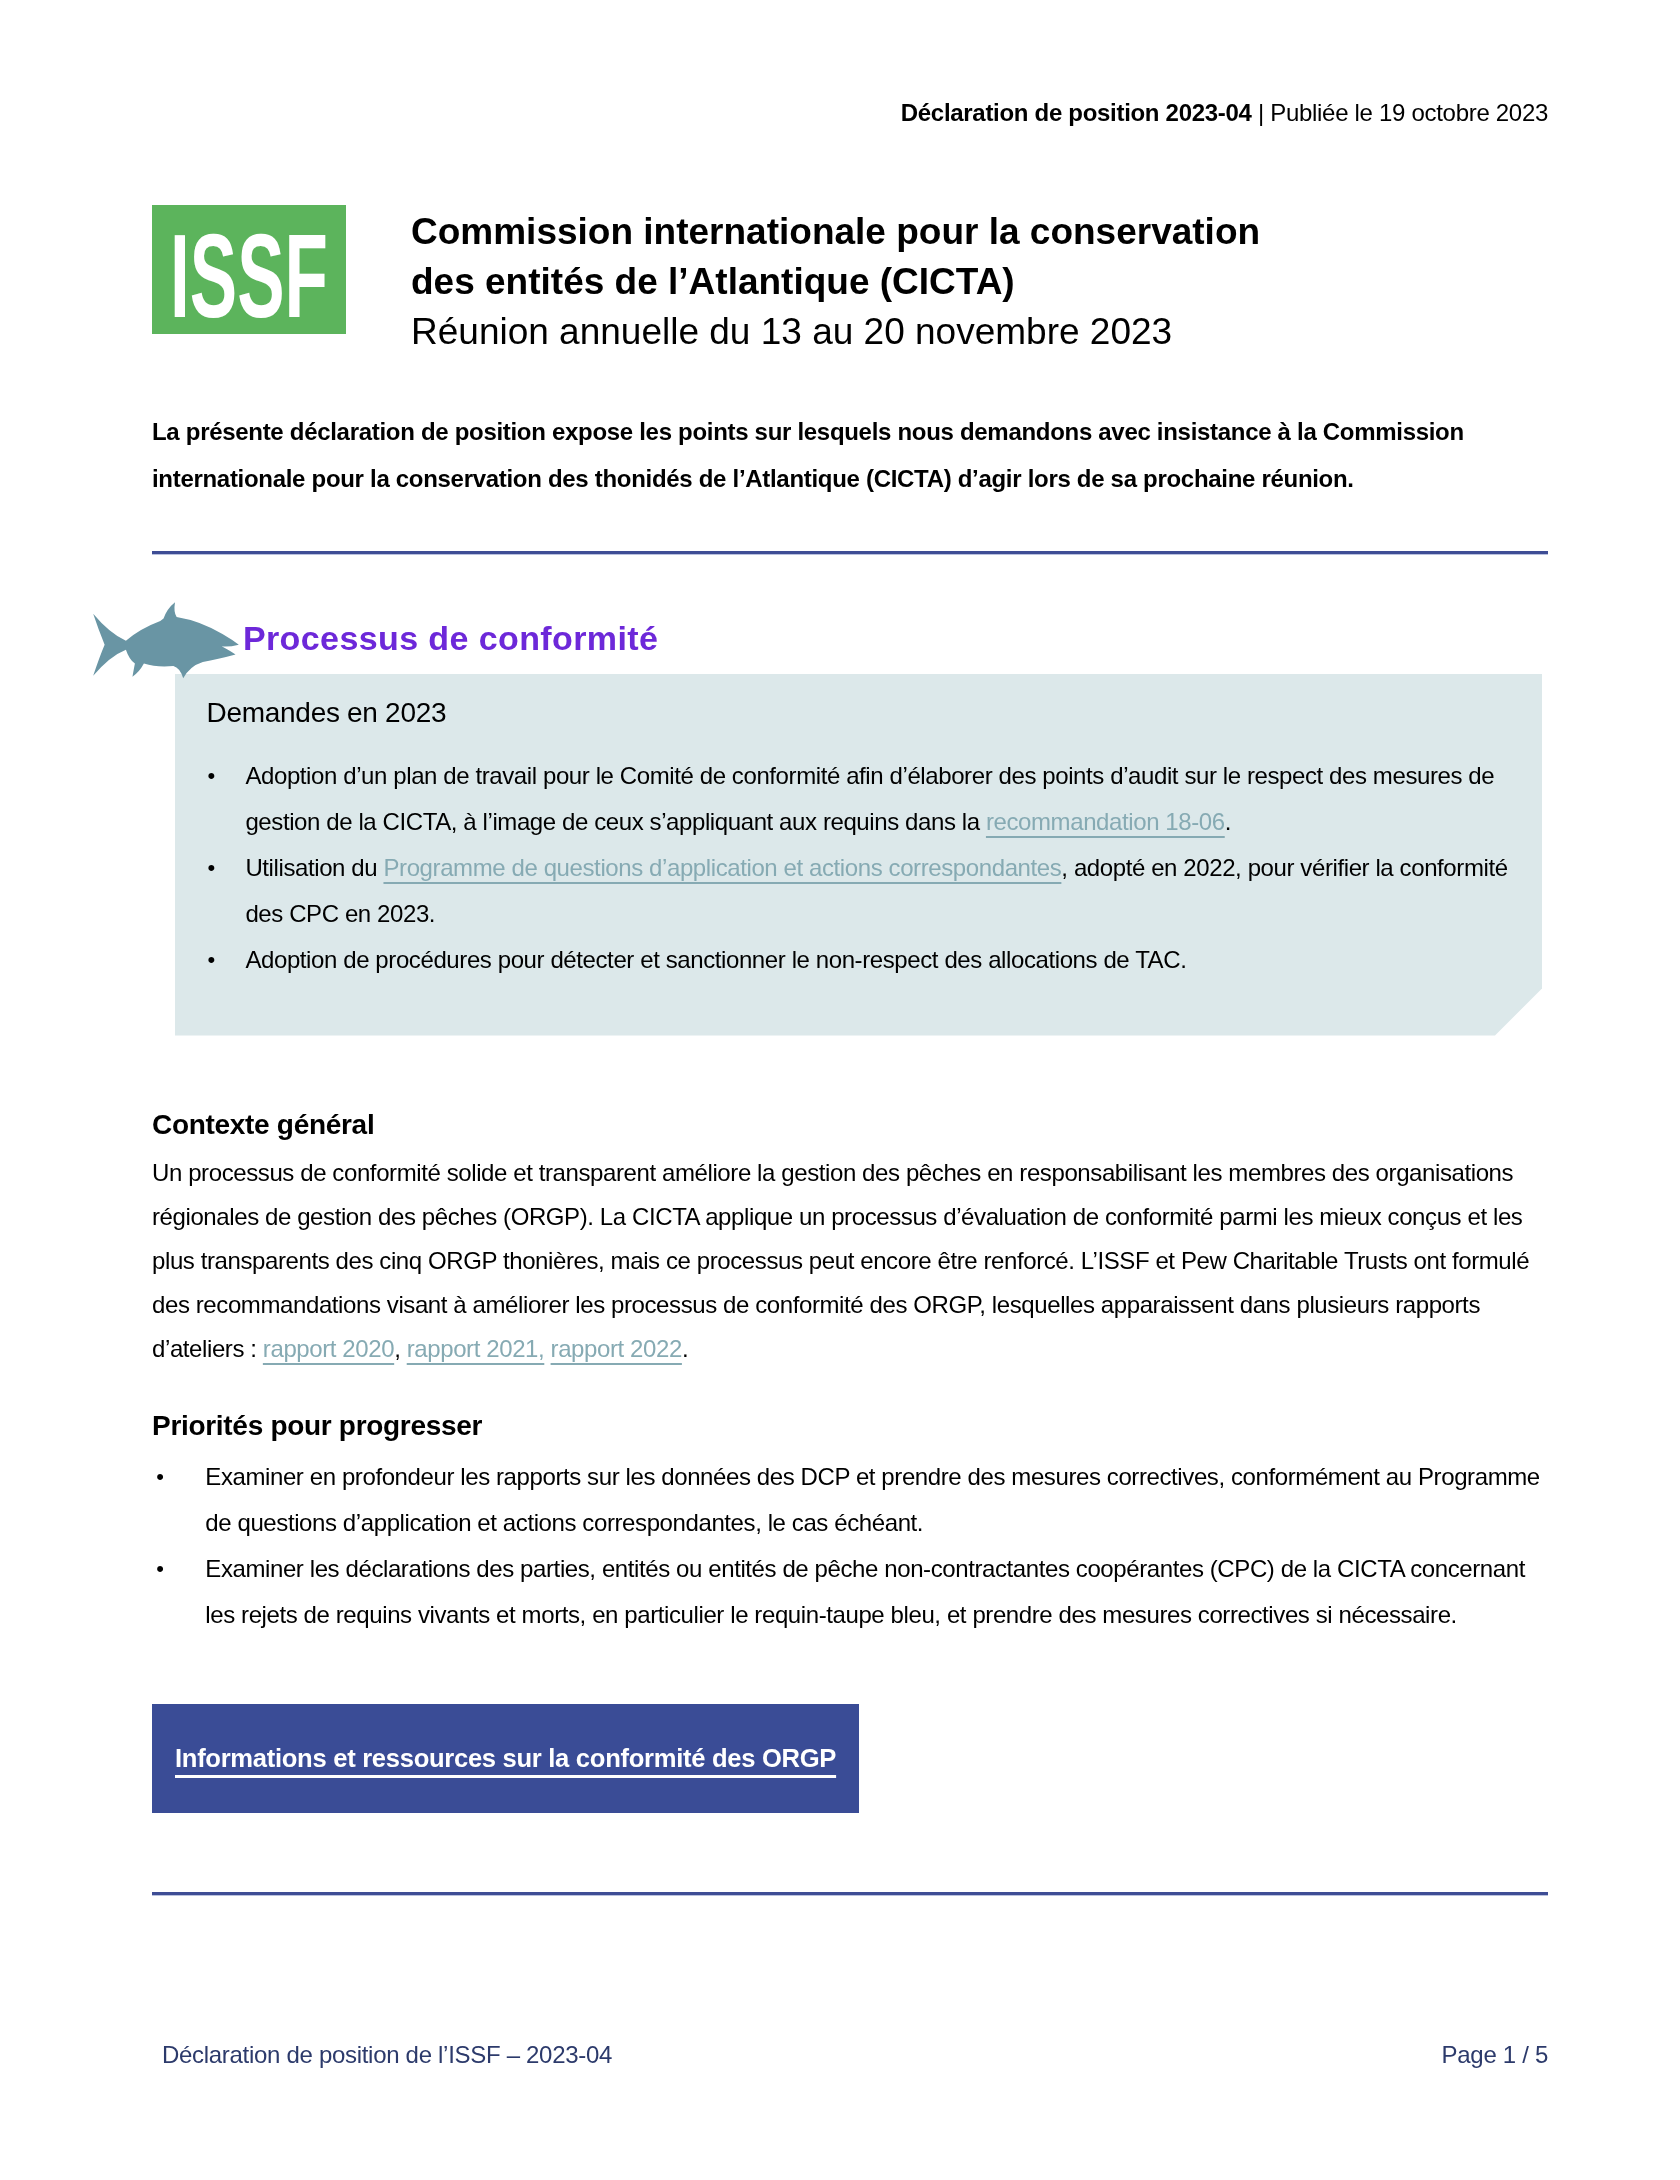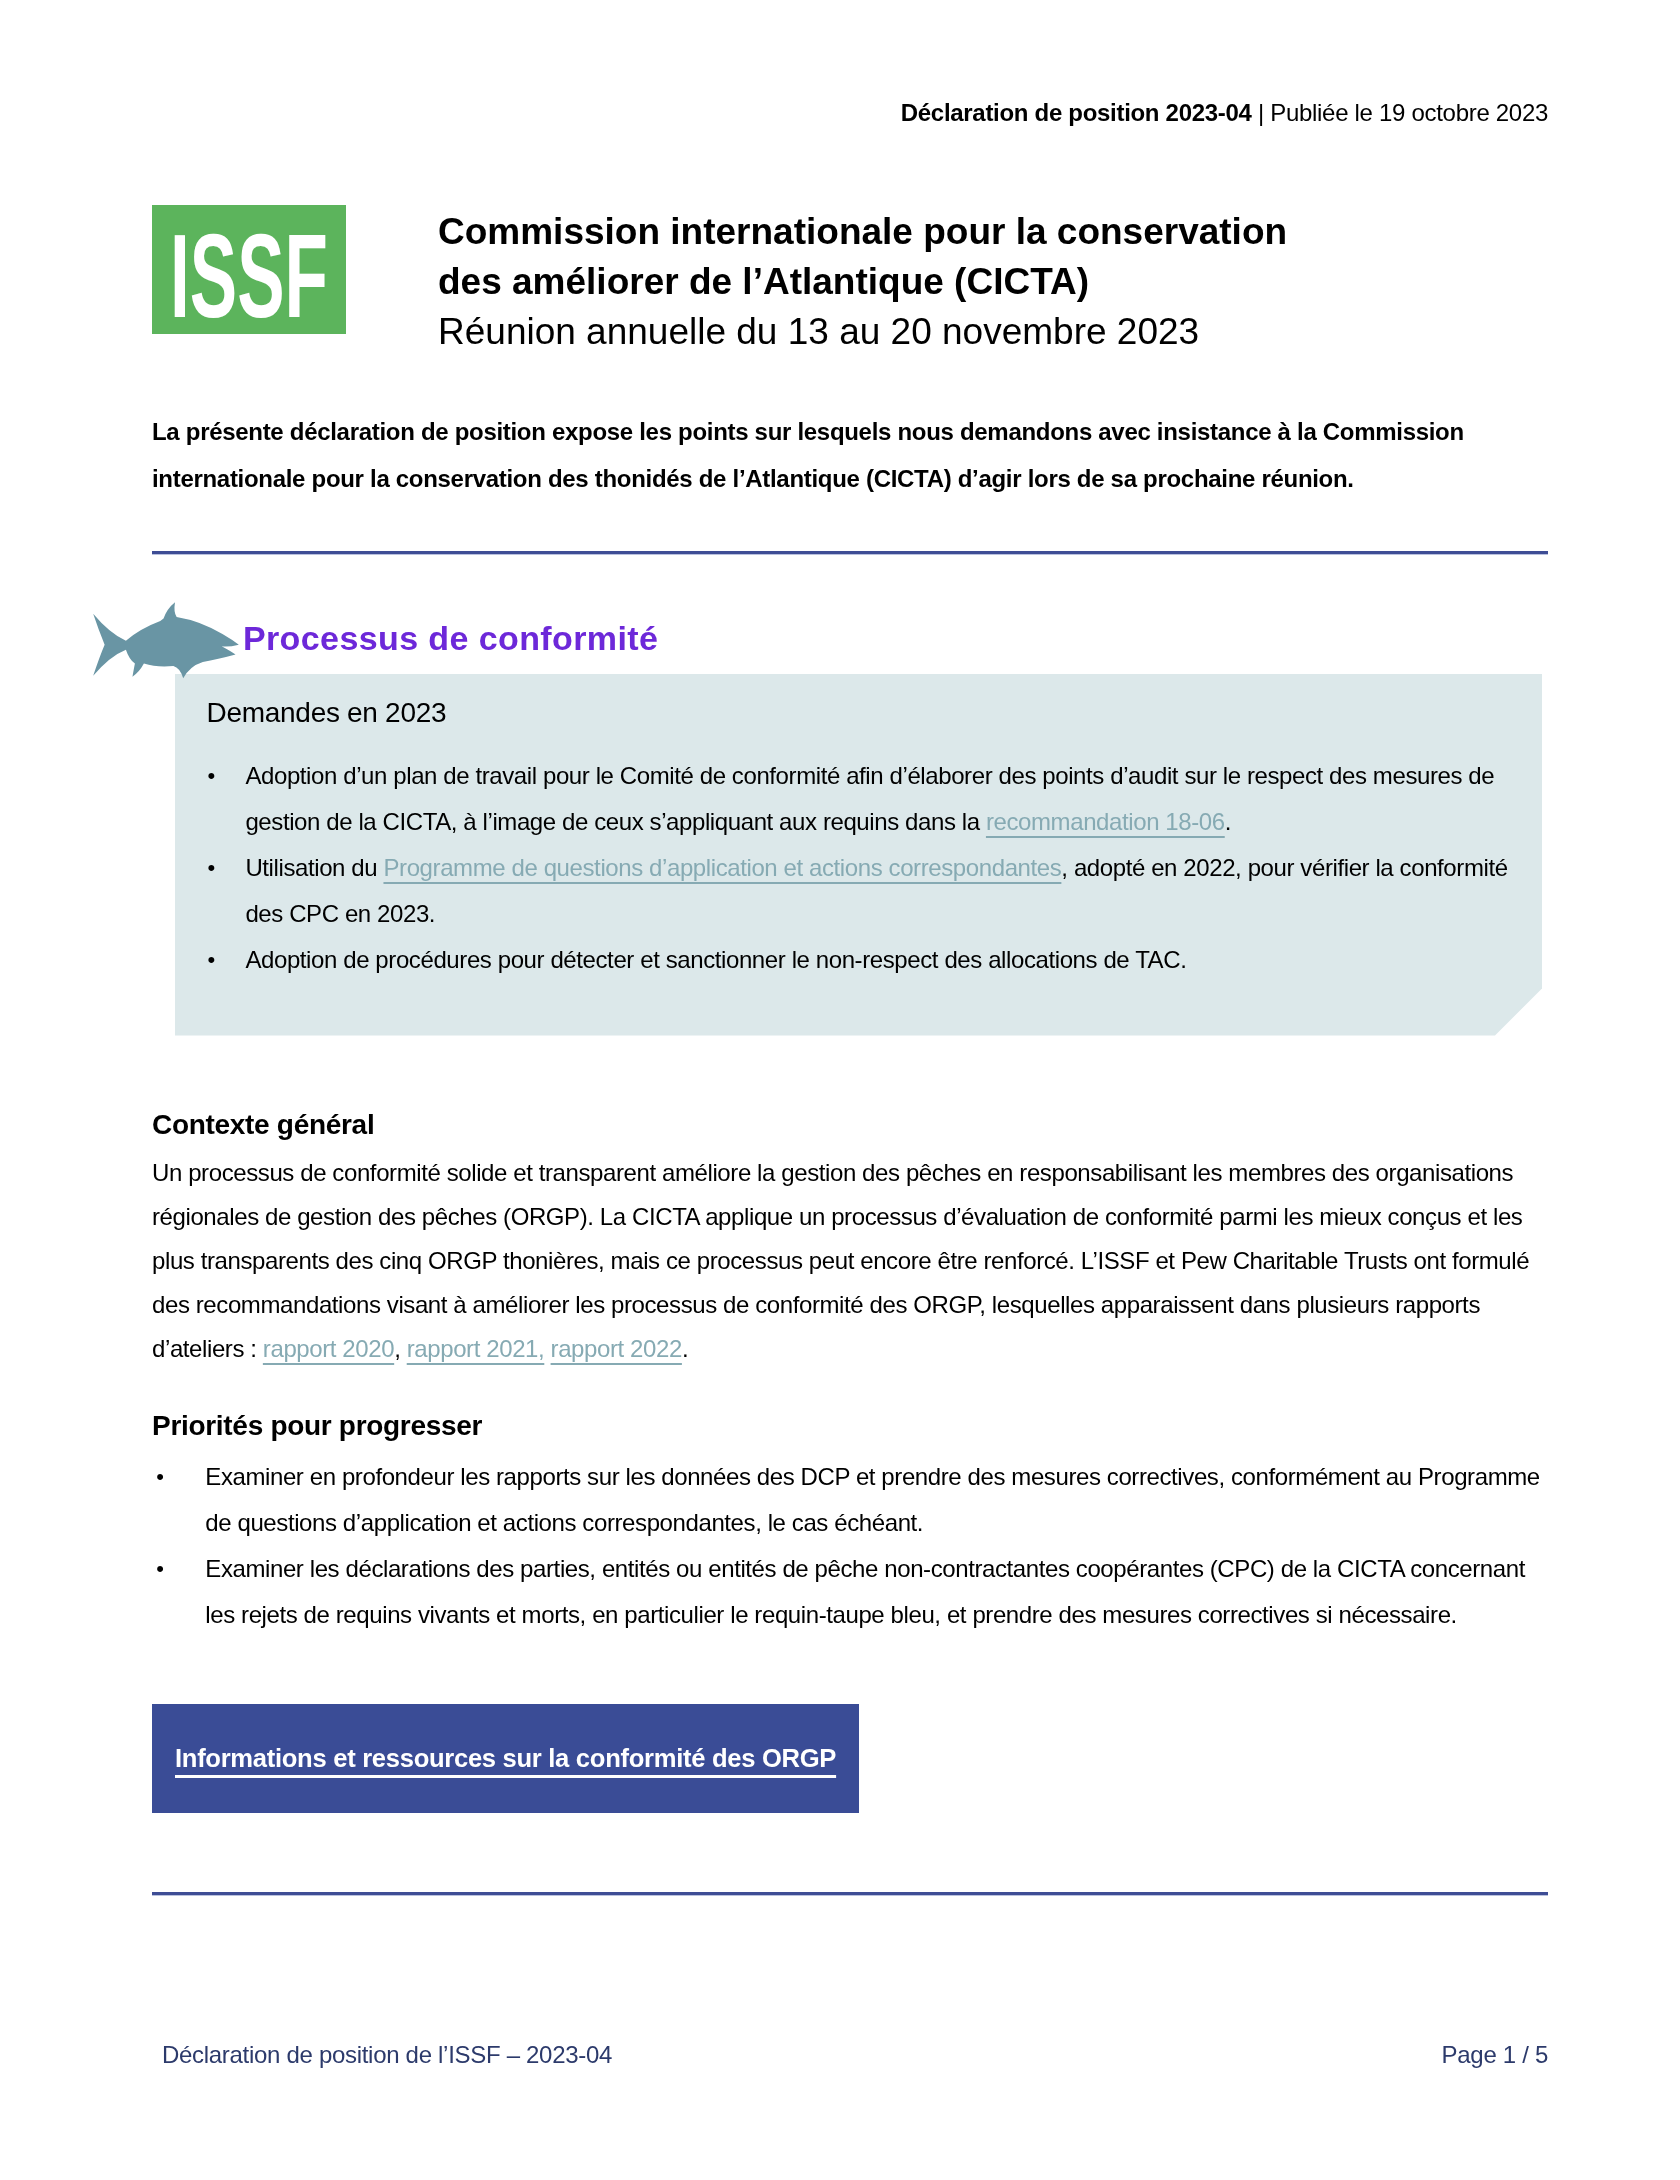--- a/index.html
+++ b/index.html
@@ -8,21 +8,21 @@
     font-family:"Liberation Sans",sans-serif;color:#000;
     -webkit-font-smoothing:antialiased;
   }
   .content{margin:0 133px 0 152px;}
 
   
   .doc-meta{padding-top:99px;text-align:right;font-size:24px;letter-spacing:-0.3px;}
   .doc-meta .b{font-weight:bold;}
 
   
-  .masthead{display:flex;align-items:flex-start;gap:92px;margin-top:78px;}
+  .masthead{display:flex;align-items:flex-start;gap:65px;margin-top:78px;}
   .logo-box{width:194px;height:129px;background:#5cb45c;flex:0 0 auto;}
   .titles{padding-top:1.7px;}
   .title-line{font-size:37px;font-weight:bold;line-height:50px;margin:0;}
   .subtitle-line{font-size:37px;font-weight:normal;line-height:50px;margin:0;}
 
   
   .intro{margin-top:51px;font-size:24px;font-weight:bold;line-height:47px;letter-spacing:-0.3px;}
 
   
   .rule{margin-top:49px;height:0;border-top:3.4px solid #3e4d95;border-bottom:1.7px solid #b9c1de;}
@@ -84,21 +84,21 @@
 
   
   <div class="masthead">
     <div class="logo-box">
       <svg viewBox="0 0 228 152" width="194" height="129">
         <text x="114" y="132" text-anchor="middle" font-family="Liberation Sans, sans-serif" font-size="140" font-weight="bold" fill="#ffffff" textLength="186" lengthAdjust="spacingAndGlyphs">ISSF</text>
       </svg>
     </div>
     <div class="titles">
       <div class="title-line">Commission internationale pour la conservation</div>
-      <div class="title-line">des améliorer de l’Atlantique (CICTA)</div>
+      <div class="title-line">des entités de l’Atlantique (CICTA)</div>
       <div class="subtitle-line">Réunion annuelle du 13 au 20 novembre 2023</div>
     </div>
   </div>
 
   
   <div class="intro">La présente déclaration de position expose les points sur lesquels nous demandons avec insistance à la Commission internationale pour la conservation des thonidés de l’Atlantique (CICTA) d’agir lors de sa prochaine réunion.</div>
 
   <div class="rule"></div>
 
   

